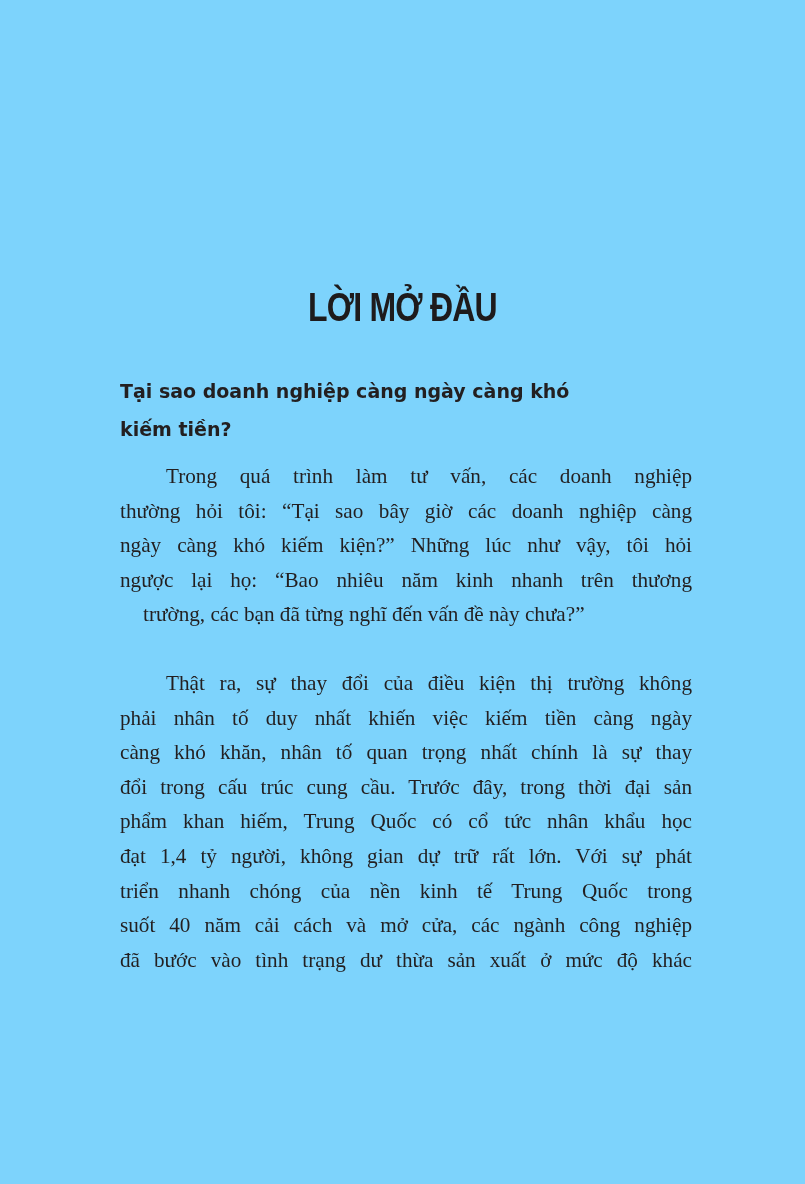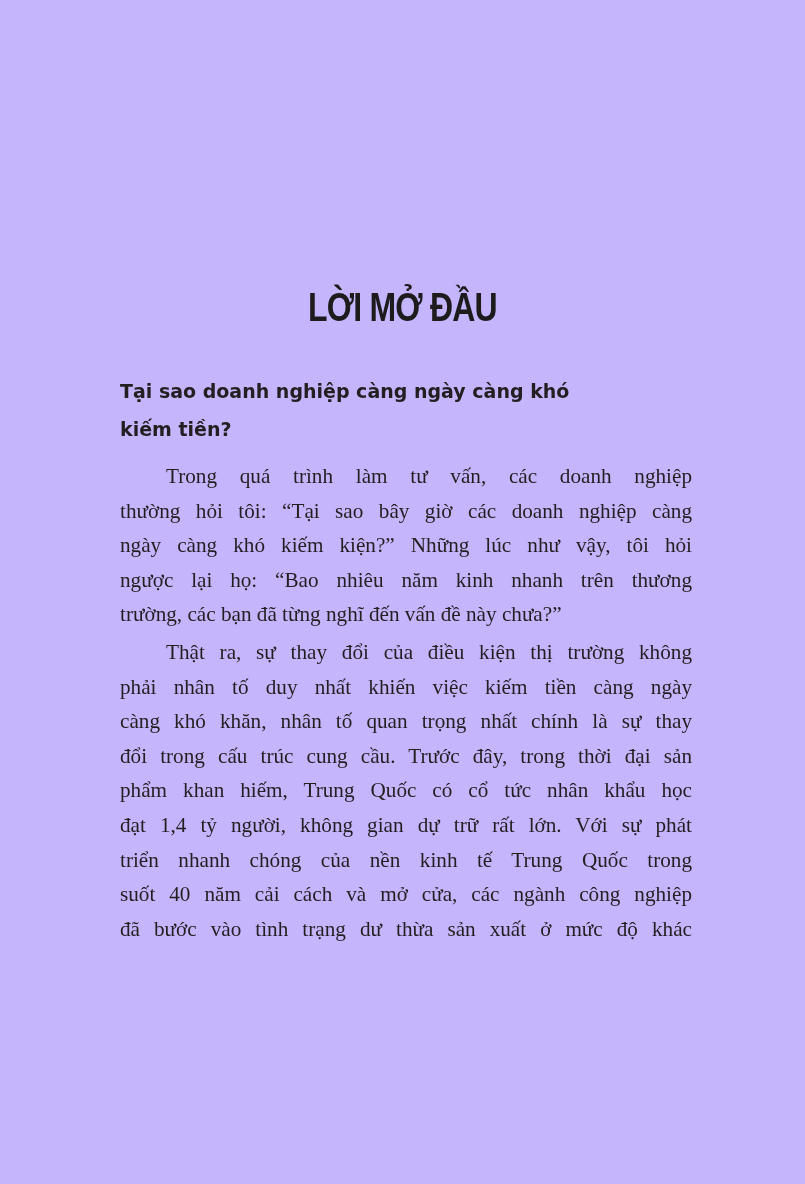--- a/index.html
+++ b/index.html
@@ -12,21 +12,21 @@
       height: 1184px;
       position: relative;
       overflow: hidden;
       color: #231f20;
     }
     .page {
       position: absolute;
       left: 0; top: 0;
       width: 805px;
       height: 1184px;
-      background: #c4b5fd;
+      background: #7dd3fc;
     }
     .chapter-title {
       position: absolute;
       left: 0;
       top: 252px;
       width: 805px;
       text-align: center;
       font-family: "Liberation Sans", sans-serif;
       font-weight: bold;
       font-size: 41px;
@@ -65,23 +65,24 @@
       text-align: justify;
       text-align-last: justify;
       white-space: nowrap;
       overflow: visible;
     }
     .body-text .line.indent {
       padding-left: 46px;
     }
     .body-text .line.last {
       text-align-last: left;
+      margin-left: 23px;
     }
     .para-1 { top: 459px; }
-    .para-2 { top: 635px; }
+    .para-2 { top: 666px; }
   </style>
 </head>
 <body>
 
 <div class="page">
 
   <h1 class="chapter-title">LỜI MỞ ĐẦU</h1>
 
   <h2 class="section-heading">
     <span style="display:block">Tại sao doanh nghiệp càng ngày càng khó</span>

